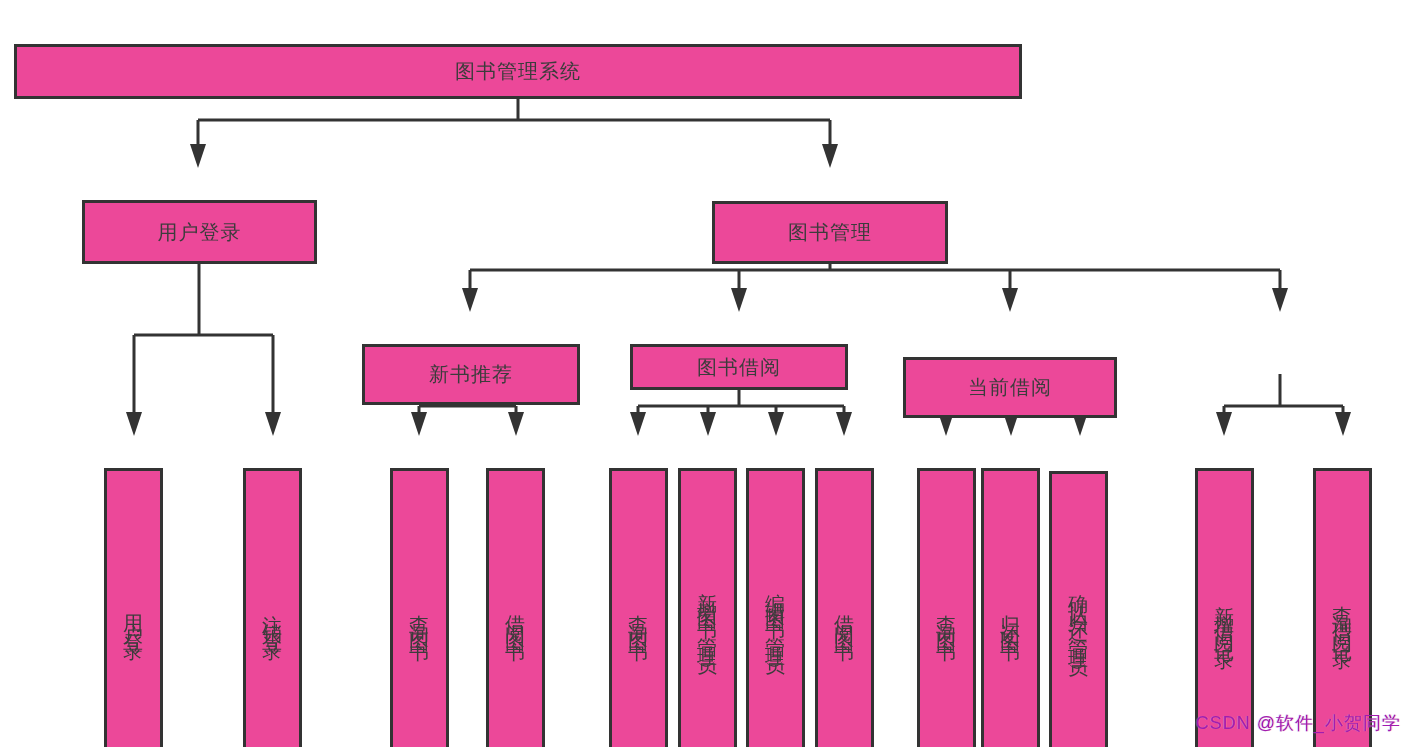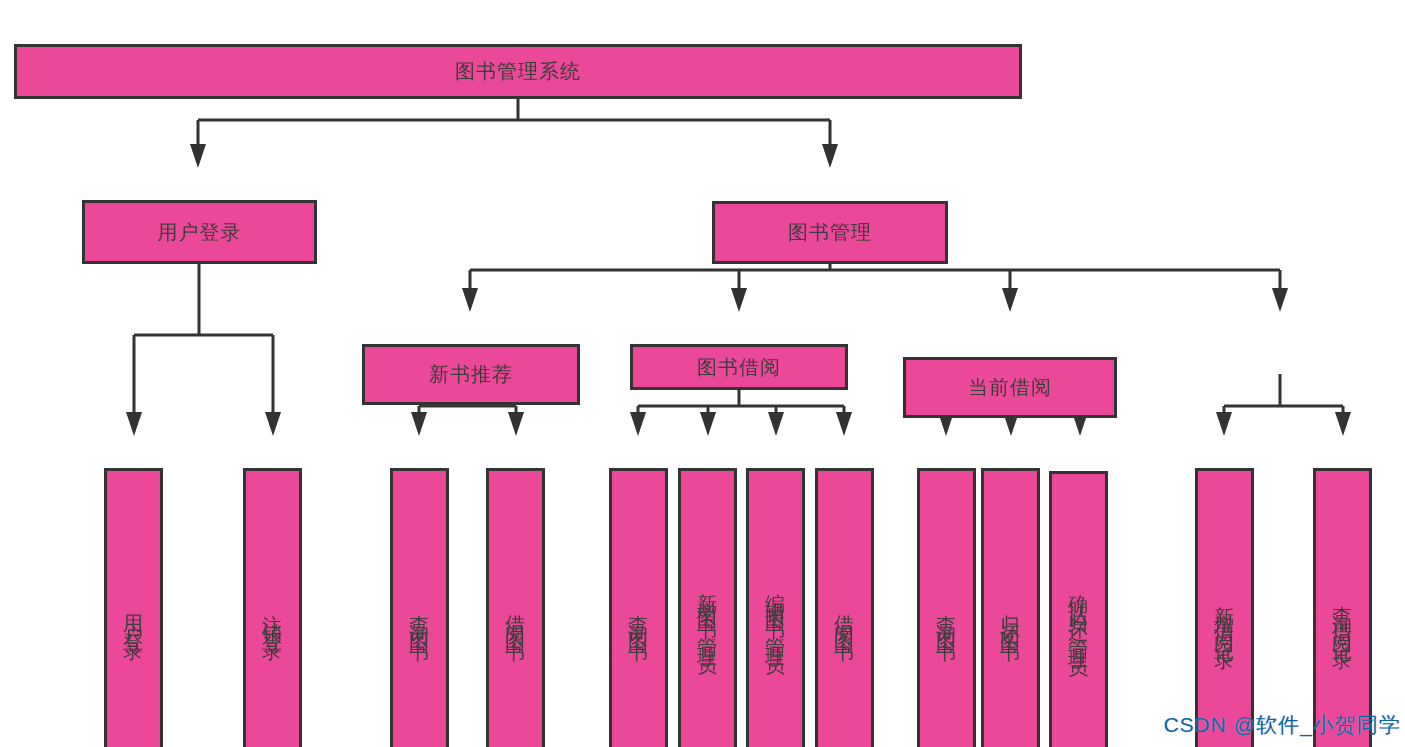--- a/index.html
+++ b/index.html
@@ -36,22 +36,22 @@
     writing-mode: vertical-rl;
     text-orientation: mixed;
     letter-spacing: 9px;
     font-size: 20px;
     line-height: 1;
   }
   .watermark {
     position: absolute;
     top: 711px;
     right: 4px;
-    font-size: 21px;
-    color: #0369a1;
+    font-size: 18px;
+    color: #a21caf;
     letter-spacing: 1px;
     text-shadow: 1px 0 0 rgba(255,140,140,0.35), -1px 0 0 rgba(140,170,255,0.35);
   }
 </style>
 </head>
 <body>
 
 <div class="stage">
 
   <svg class="wires" viewBox="0 0 1405 747" xmlns="http://www.w3.org/2000/svg">

